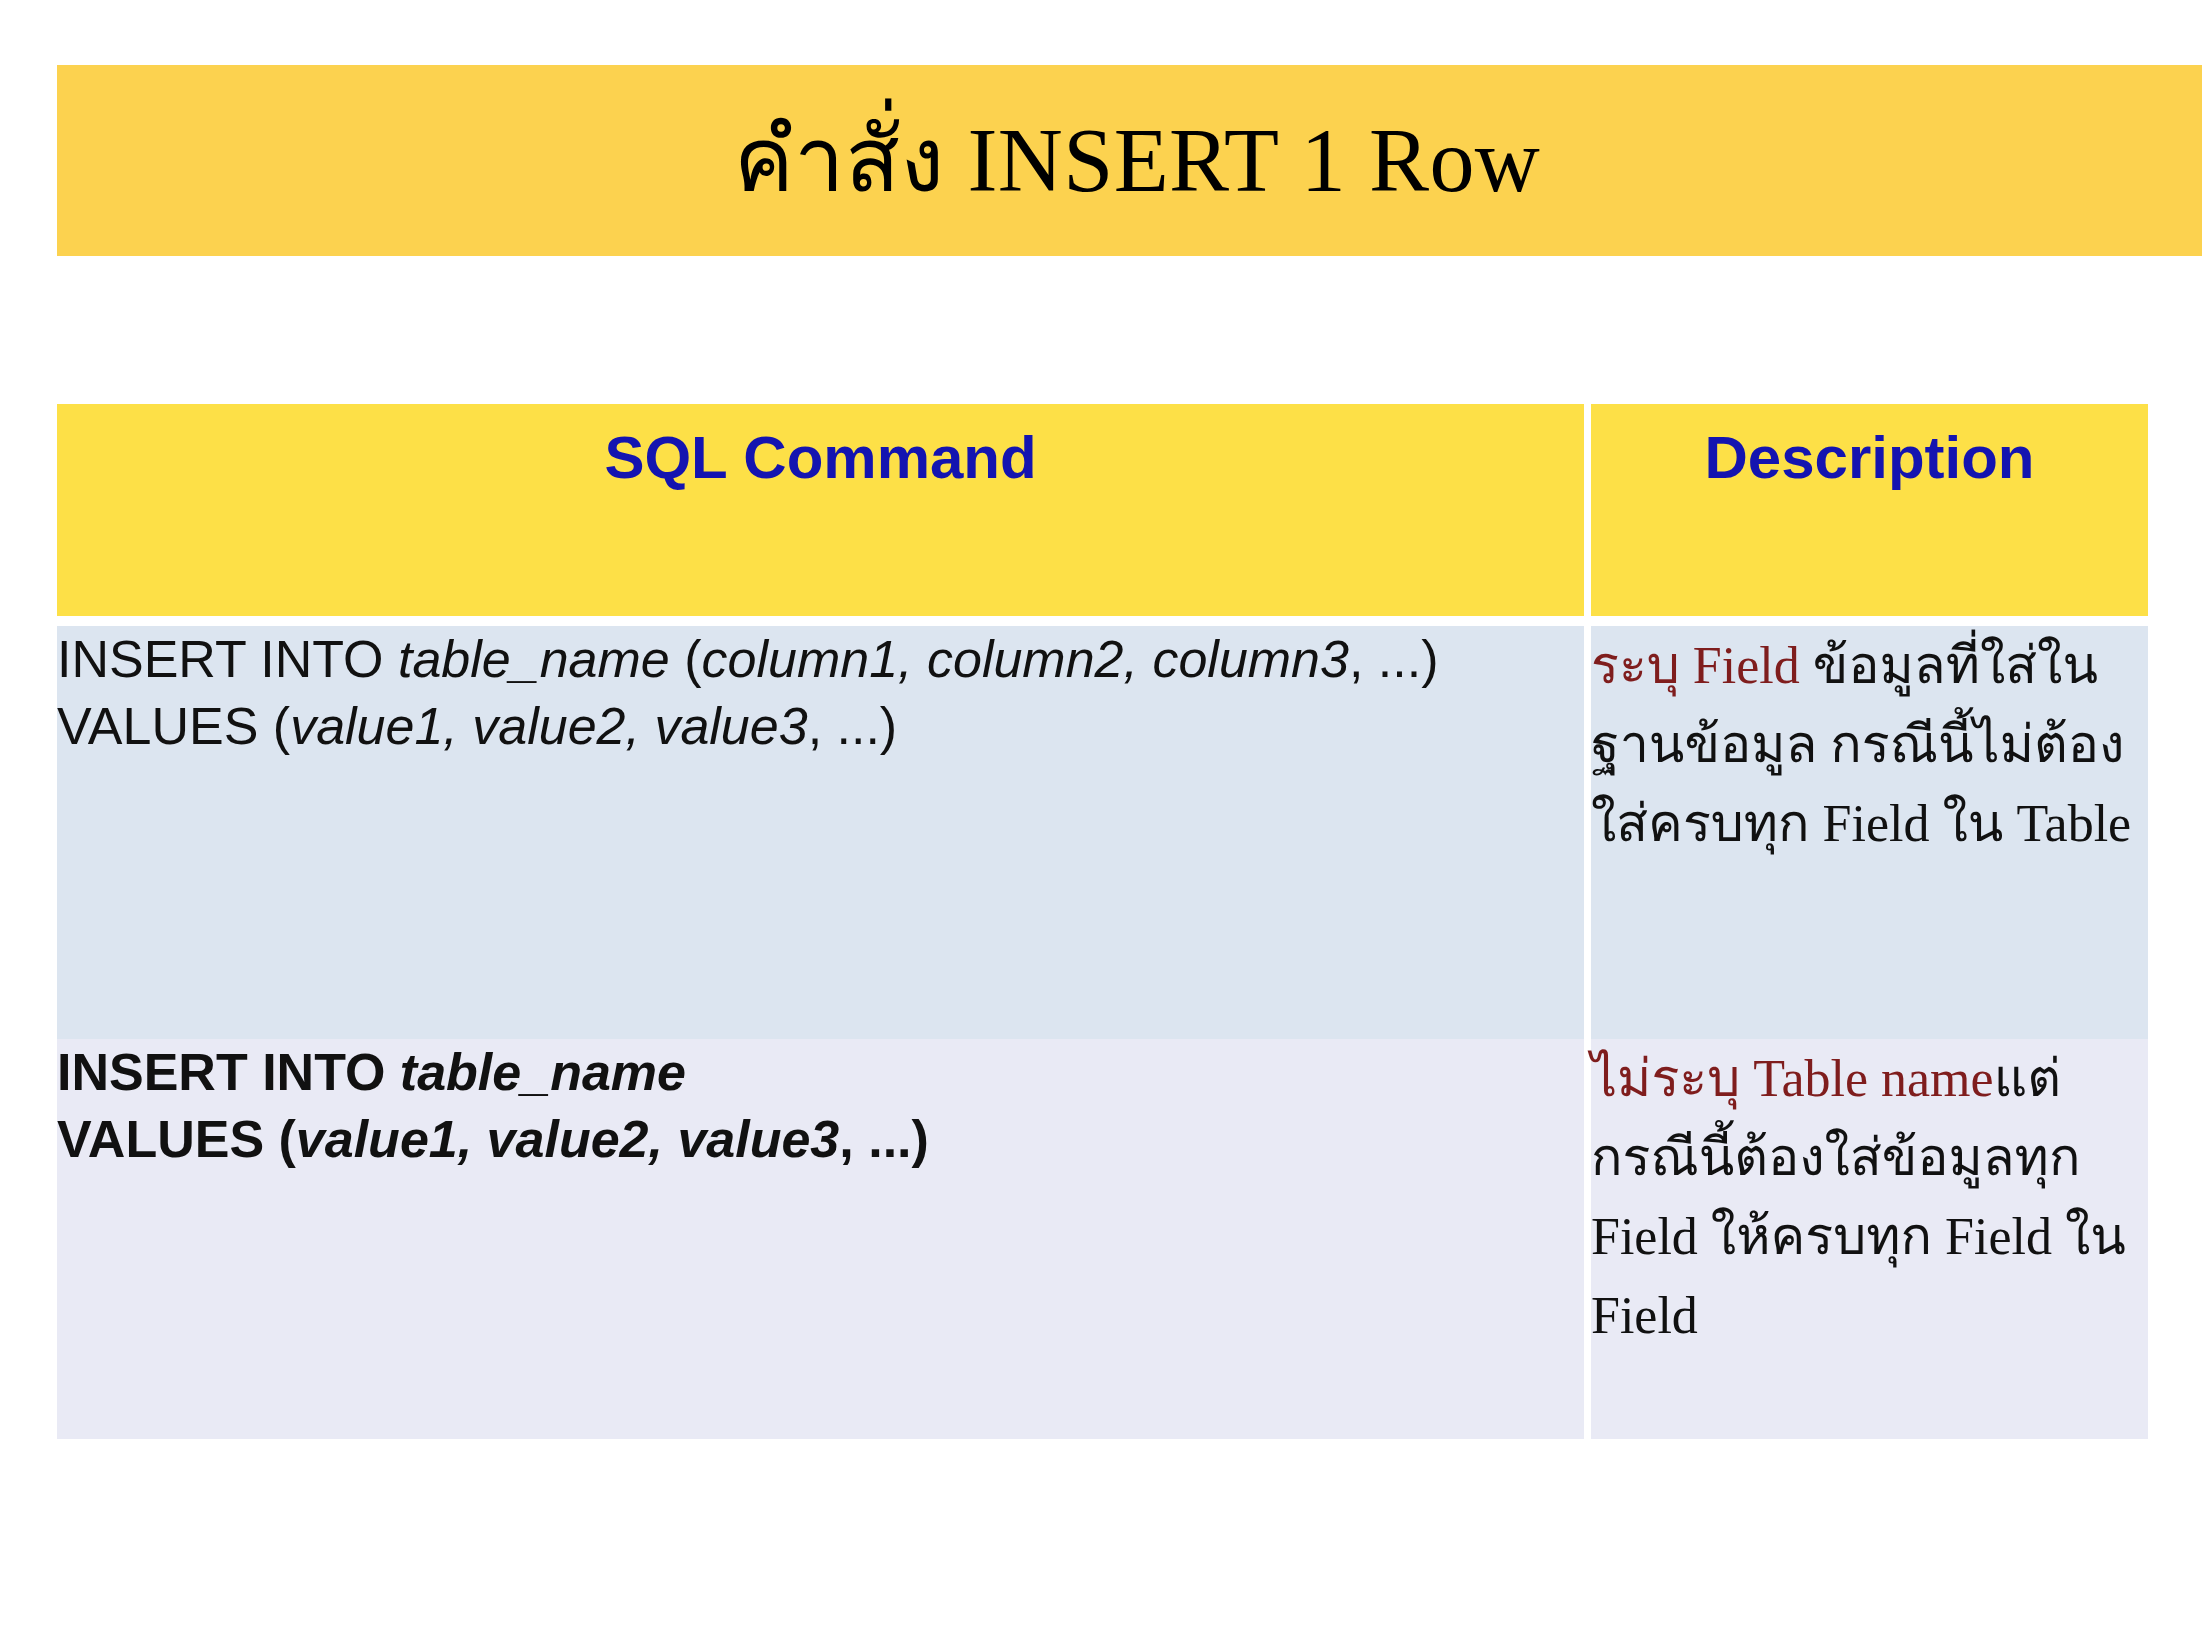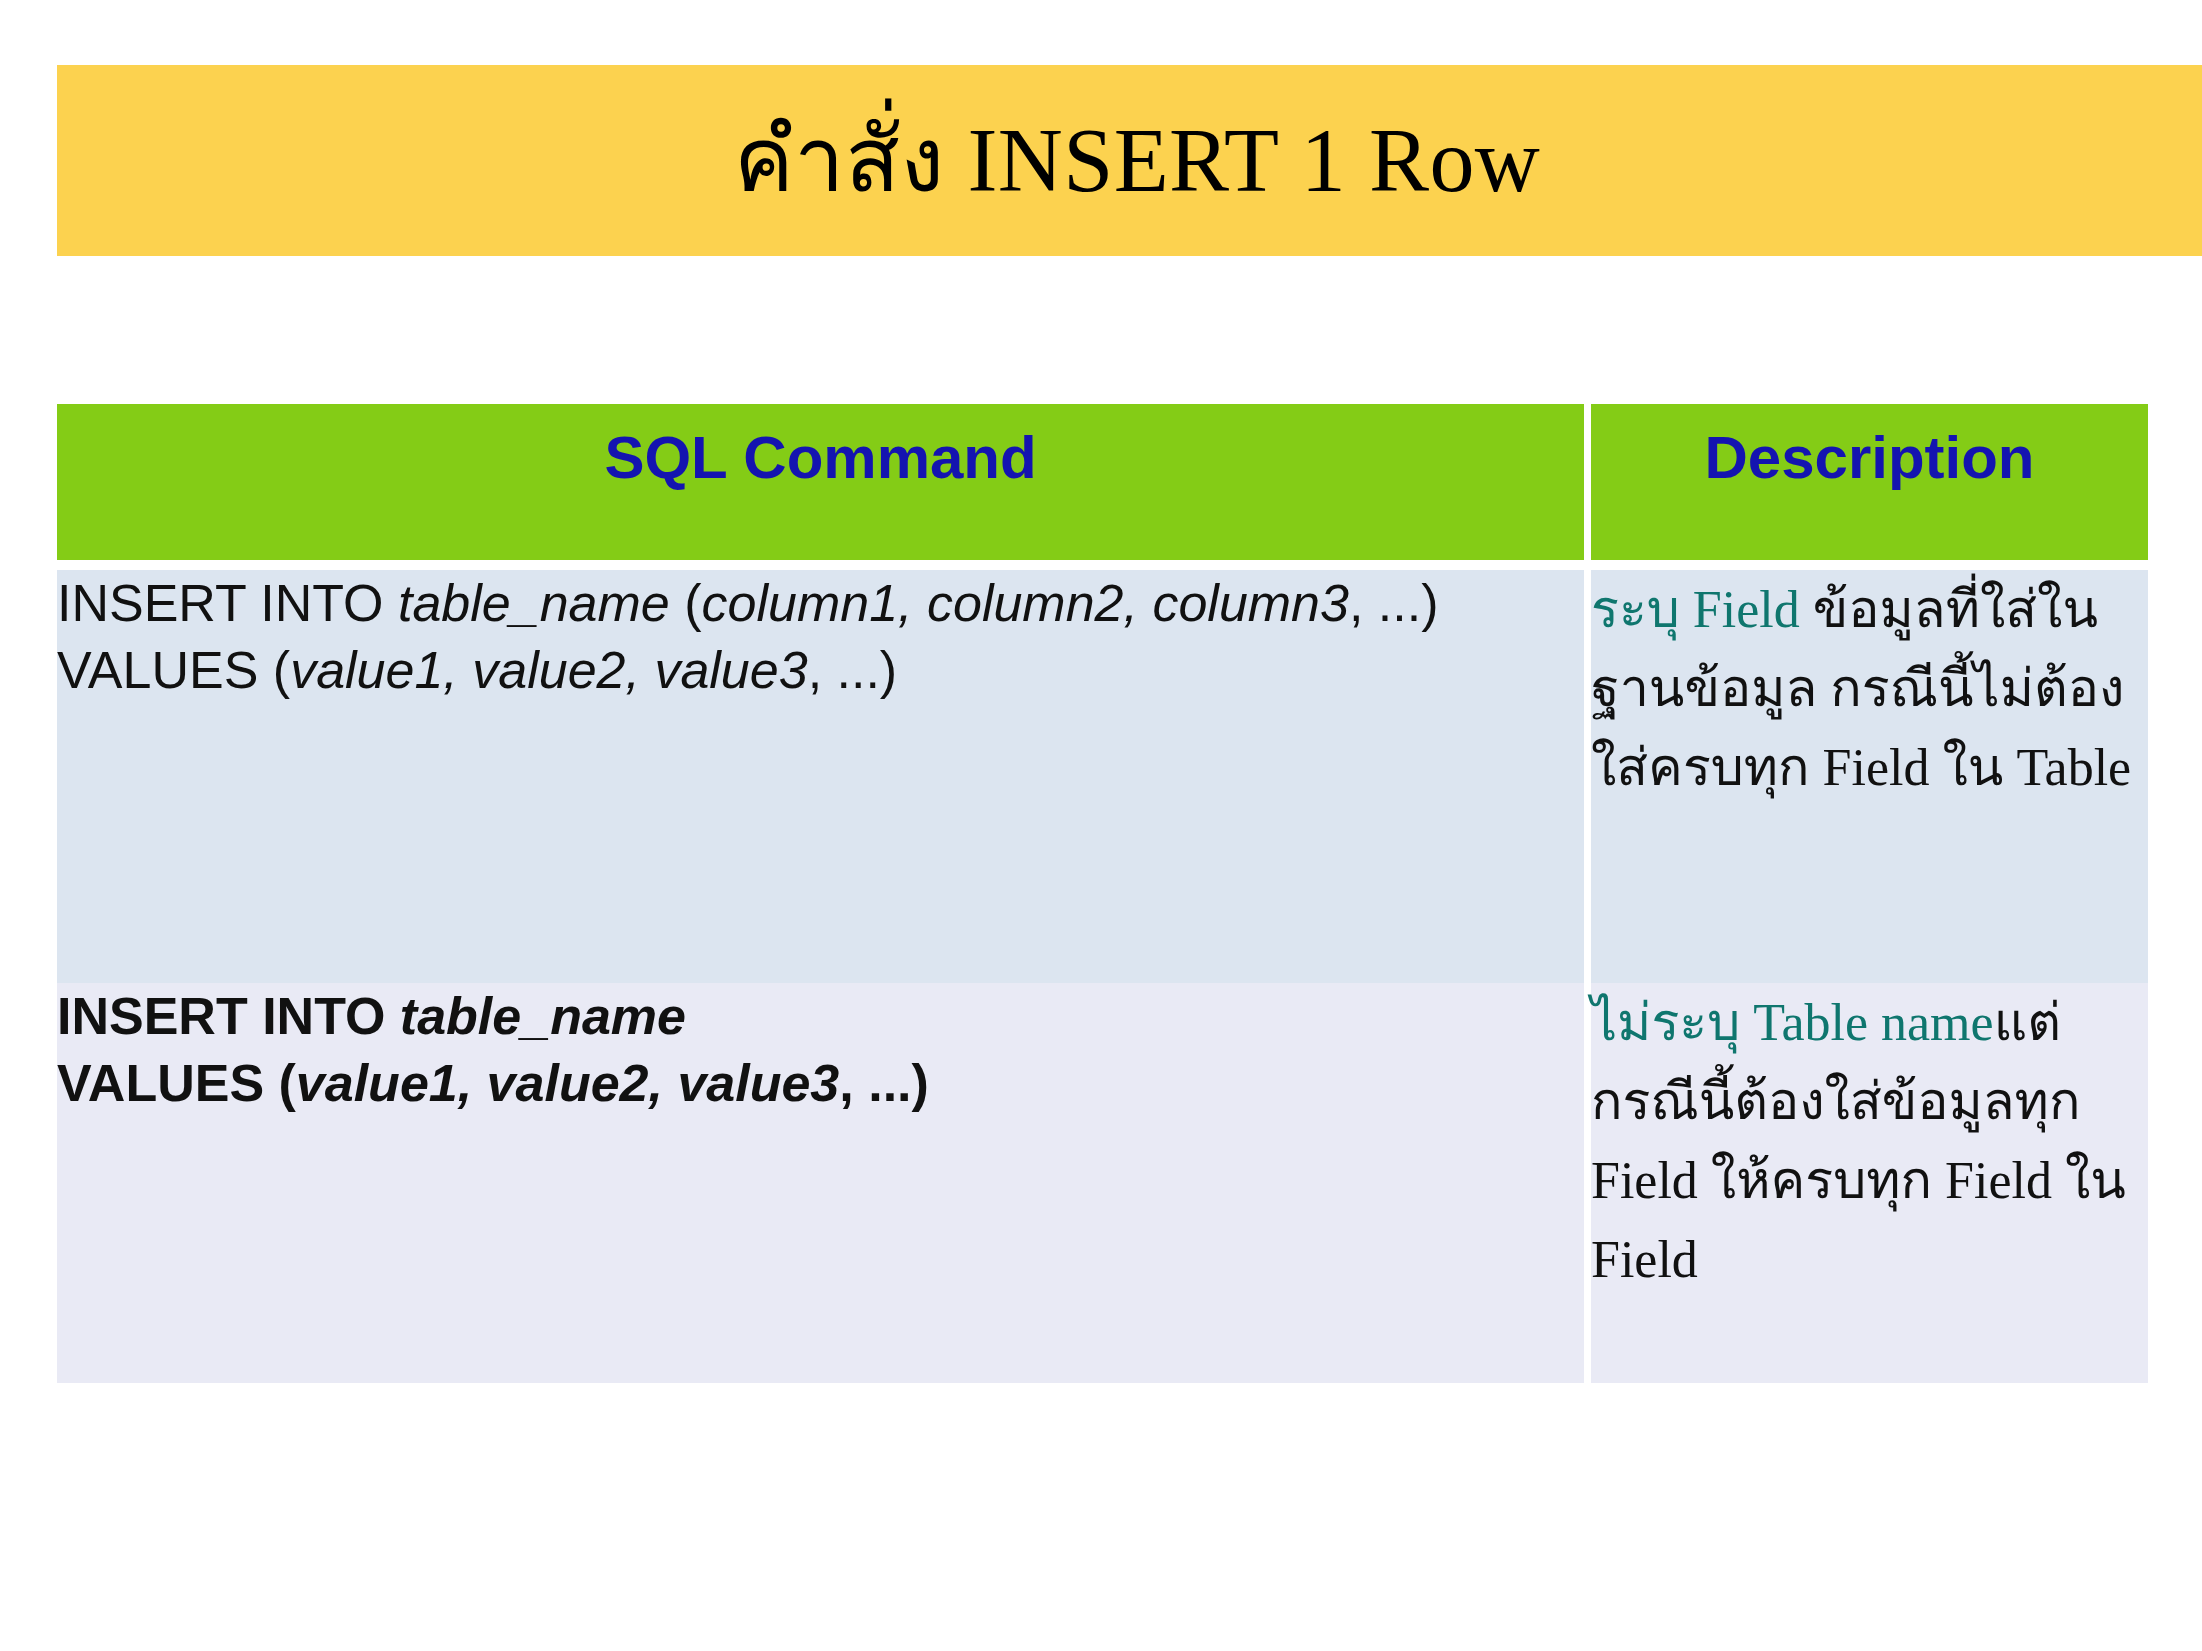--- a/index.html
+++ b/index.html
@@ -54,22 +54,22 @@
   .sql-table col.col-desc { width: 557px; }
 
   .sql-table th,
   .sql-table td {
     padding: 0;
     vertical-align: top;
   }
 
   
   .hdr-cell {
-    background: #84cc16;
-    height: 156px;
+    background: #fde047;
+    height: 212px;
     vertical-align: top;
   }
   .hdr-gap { background: #ffffff; }
   .hdr-label {
     display: block;
     padding-top: 19px;
     font-family: "Liberation Sans", "DejaVu Sans", sans-serif;
     font-weight: bold;
     font-size: 60px;
     line-height: 1.15;
@@ -91,21 +91,21 @@
   }
   .cmd-cell .ital { font-style: italic; }
 
   .desc-cell {
     padding: 31px 15.5px 26px 19px;
     font-family: "Liberation Serif", "DejaVu Serif", serif;
     font-size: 52px;
     line-height: 1.52;
     color: #111111;
   }
-  .desc-cell .hl { color: #0f766e; }
+  .desc-cell .hl { color: #7f1d1d; }
 
   .row-1 .cmd-cell, .row-1 .desc-cell { background: #dce5f0; }
   .row-1 .cmd-cell { height: 413px; }
   .row-2 .cmd-cell, .row-2 .desc-cell { background: #e9eaf5; }
   .row-2 .cmd-cell { height: 400px; font-weight: bold; }
 </style>
 </head>
 <body>
 
 <div class="title-banner">

